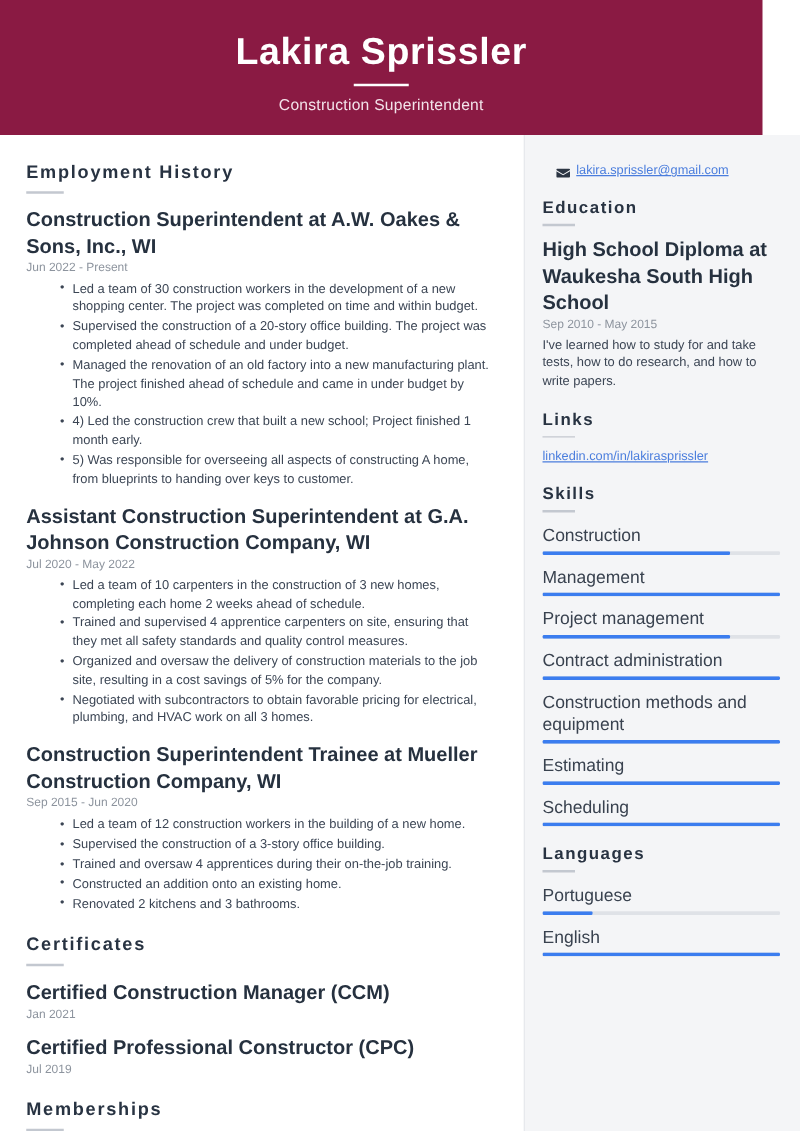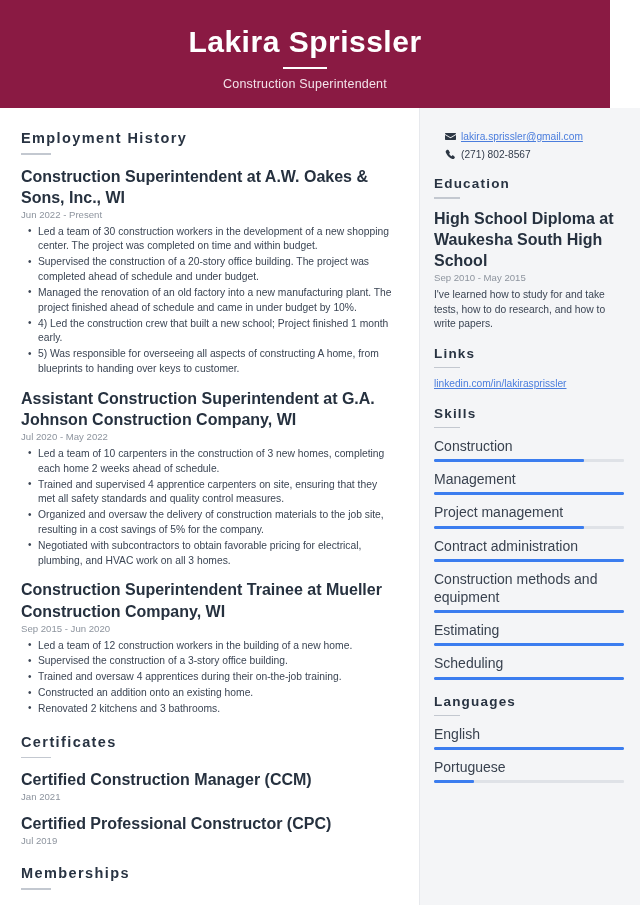--- a/index.html
+++ b/index.html
@@ -128,39 +128,40 @@
     margin: 2px 0 0 0;
     padding-left: 17px;
     list-style: none;
   }
   ul.bullets li {
     font-size: 10.3px;
     color: #3b4554;
     line-height: 1.44;
     margin-bottom: 1px;
     position: relative;
+    margin-left: 20px;
   }
   ul.bullets li::before {
     content: "•";
     position: absolute;
     left: -10px;
     top: -0.5px;
     color: #3b4554;
     font-size: 10px;
   }
 
   
   .cert-entry { margin-bottom: 9px; }
   .member-entry { margin-bottom: 10px; }
 
   
   .contact-list { margin: 0 0 4px 0; }
   .contact-row {
     display: flex;
-    align-items: flex-start;
+    align-items: flex-end;
     margin-bottom: 4px;
     font-size: 10.2px;
     color: #323c4b;
     line-height: 1.38;
     padding-left: 11px;
   }
   .contact-icon {
     flex: 0 0 16px;
     width: 16px;
     padding-top: 1px;
@@ -287,28 +288,20 @@
       <div class="contact-list" id="contact-list">
     <div class="contact-row">
       <span class="contact-icon">
               <svg width="11" height="11" viewBox="0 0 16 16">
                 <path fill="currentColor" d="M1 3h14a1 1 0 0 1 1 1v.3L8 9.2.0 4.3V4a1 1 0 0 1 1-1z"></path>
                 <path fill="currentColor" d="M0 5.7V12a1 1 0 0 0 1 1h14a1 1 0 0 0 1-1V5.7L8 10.6z"></path>
               </svg>
             </span>
       <span class="contact-text"><span class="link">lakira.sprissler@gmail.com</span></span>
     </div>
-    <div class="contact-row">
-      <span class="contact-icon">
-              <svg width="11" height="11" viewBox="0 0 16 16">
-                <path fill="currentColor" d="M3.6 1c-.4 0-.8.2-1.1.5l-1 1C.9 3.1.8 4 1.1 4.8c1 2.7 2.6 5 4.7 6.8 1.5 1.3 3.2 2.3 5 2.9.8.3 1.7.1 2.3-.5l.9-.9c.5-.5.5-1.4 0-1.9l-2-1.7c-.5-.4-1.2-.4-1.6.1l-.8.9c-1.5-.8-2.8-2-3.7-3.5l.9-.8c.5-.4.5-1.1.1-1.6L5.1 1.5A1.5 1.5 0 0 0 3.9 1z"></path>
-              </svg>
-            </span>
-      <span class="contact-text">(271) 802-8567</span>
-    </div>
         </div>
 
       <div class="section tight" style="margin-top:14px;">
         <h2 class="sec-title side">Education</h2>
         <div class="sec-rule side"></div>
         <div id="education-entries">
     <div class="entry">
       <div class="entry-title">High School Diploma at Waukesha South High School</div>
       <div class="entry-date">Sep 2010 - May 2015</div>
       <div class="entry-desc">I've learned how to study for and take tests, how to do research, and how to write papers.</div>
@@ -373,29 +366,29 @@
       </div>
     </div>
           </div>
       </div>
 
       <div class="section tight">
         <h2 class="sec-title side">Languages</h2>
         <div class="sec-rule side"></div>
         <div id="language-items">
     <div class="bar-item">
+      <div class="bar-label">Portuguese</div>
+      <div class="bar-track">
+        <div class="bar-fill" style="width:21%"></div>
+      </div>
+    </div>
+    <div class="bar-item">
       <div class="bar-label">English</div>
       <div class="bar-track">
         <div class="bar-fill" style="width:100%"></div>
-      </div>
-    </div>
-    <div class="bar-item">
-      <div class="bar-label">Portuguese</div>
-      <div class="bar-track">
-        <div class="bar-fill" style="width:21%"></div>
       </div>
     </div>
           </div>
       </div>
 
     </div>
   </div>
 </div>
 
 </body></html>

